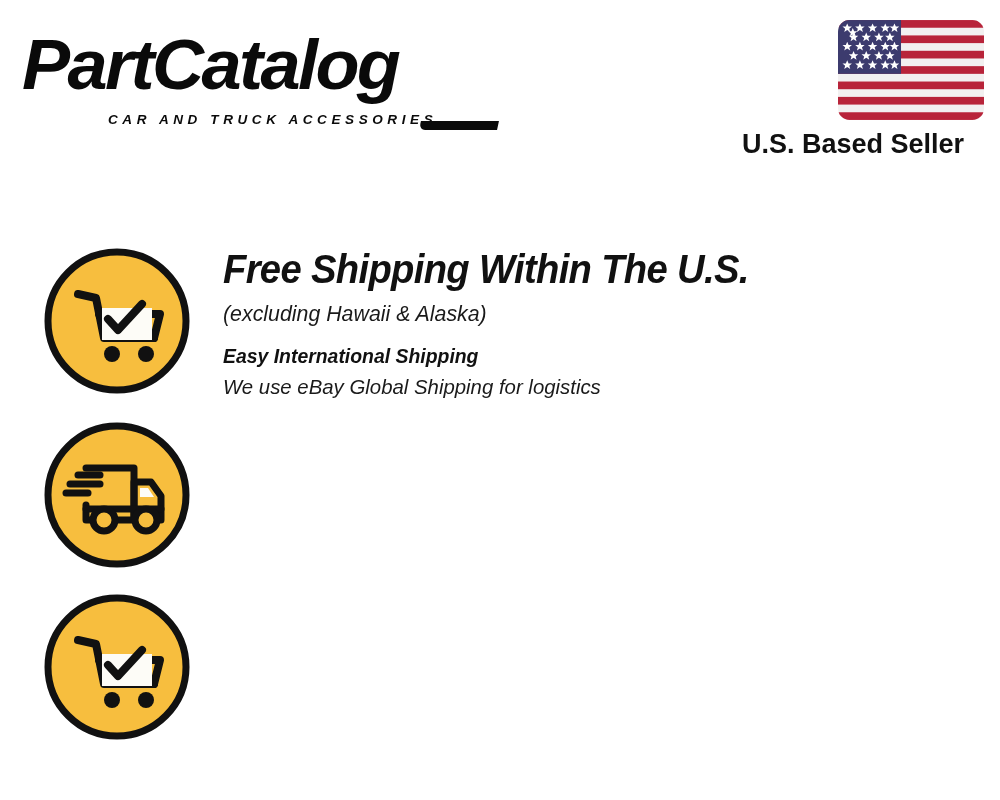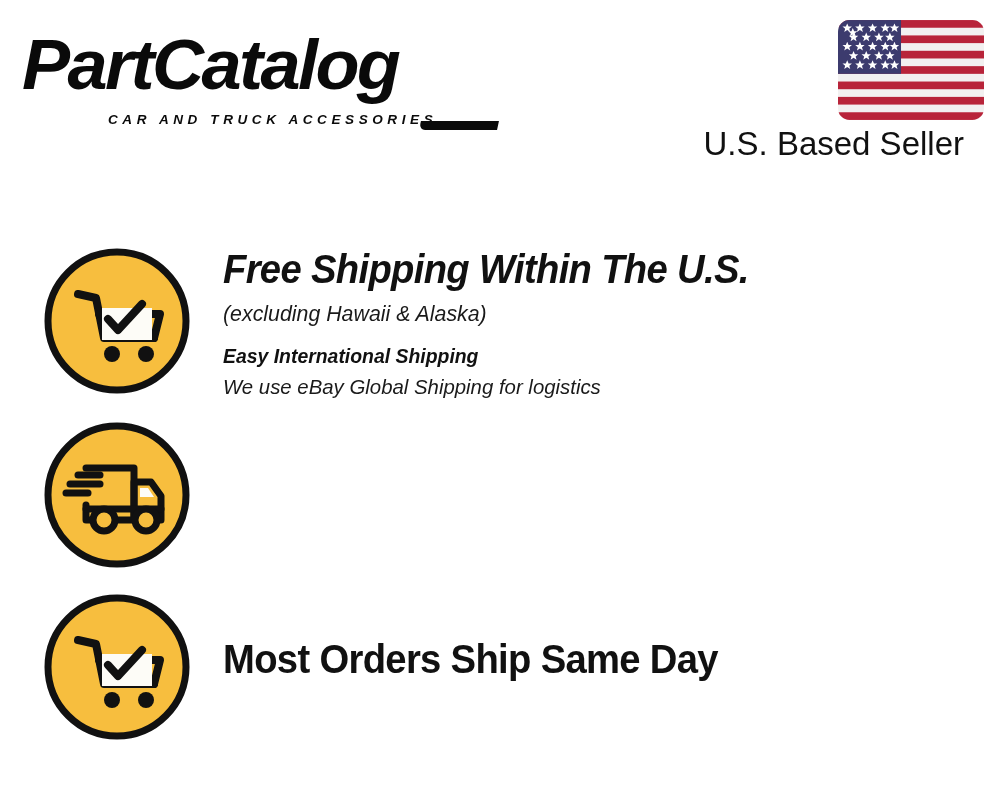--- a/index.html
+++ b/index.html
@@ -85,23 +85,23 @@
     width: 100%;
     height: 100%;
     display: block;
     border-radius: 12px;
     overflow: hidden;
   }
   .seller-note {
     position: absolute;
     right: 16px;
     top: 118px;
-    font-size: 33px;
+    font-size: 27px;
     line-height: 36px;
-    font-weight: 400;
+    font-weight: 700;
     color: #111111;
     white-space: nowrap;
     letter-spacing: 0px;
   }
 
   
   .features {
     position: absolute;
     left: 0;
     top: 230px;
@@ -287,18 +287,15 @@
       <svg viewBox="0 0 150 150">
         <circle cx="75" cy="75" r="69" fill="#f7be3e" stroke="#111111" stroke-width="7"></circle>
         <path d="M36 48 L54 52 L62 92 L112 92" fill="none" stroke="#111111" stroke-width="8" stroke-linecap="round" stroke-linejoin="round"></path>
         <path d="M57 68 L118 68 L112 92" fill="none" stroke="#111111" stroke-width="8" stroke-linecap="round" stroke-linejoin="round"></path>
         <rect x="60" y="62" width="50" height="32" fill="#fdfcf7"></rect>
         <path d="M66 73 L76 84 L100 58" fill="none" stroke="#111111" stroke-width="8" stroke-linecap="round" stroke-linejoin="round"></path>
         <circle cx="70" cy="108" r="8" fill="#111111"></circle>
         <circle cx="104" cy="108" r="8" fill="#111111"></circle>
       </svg>
     </div>
-    <div class="feature-text">
-      <div class="feature-title">Most Orders Ship Same Day</div>
-    </div>
   </div>
 
 </div>
 
 </body></html>

